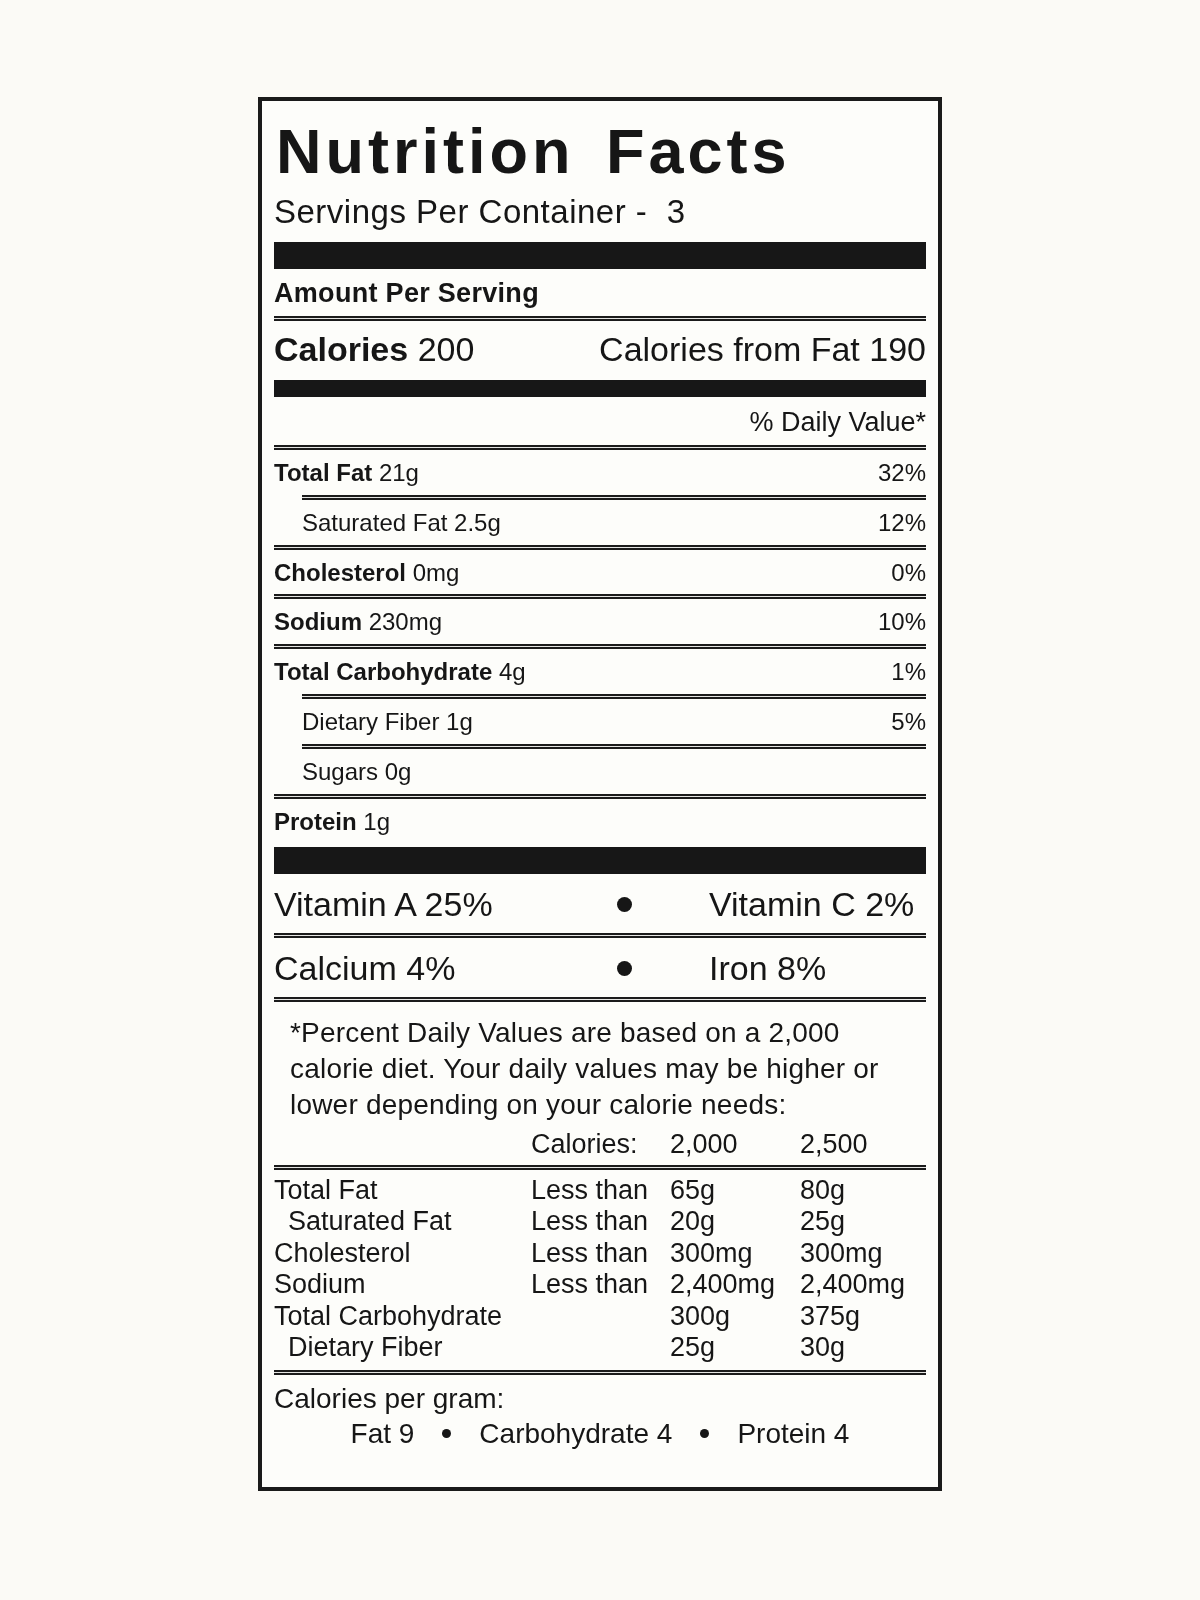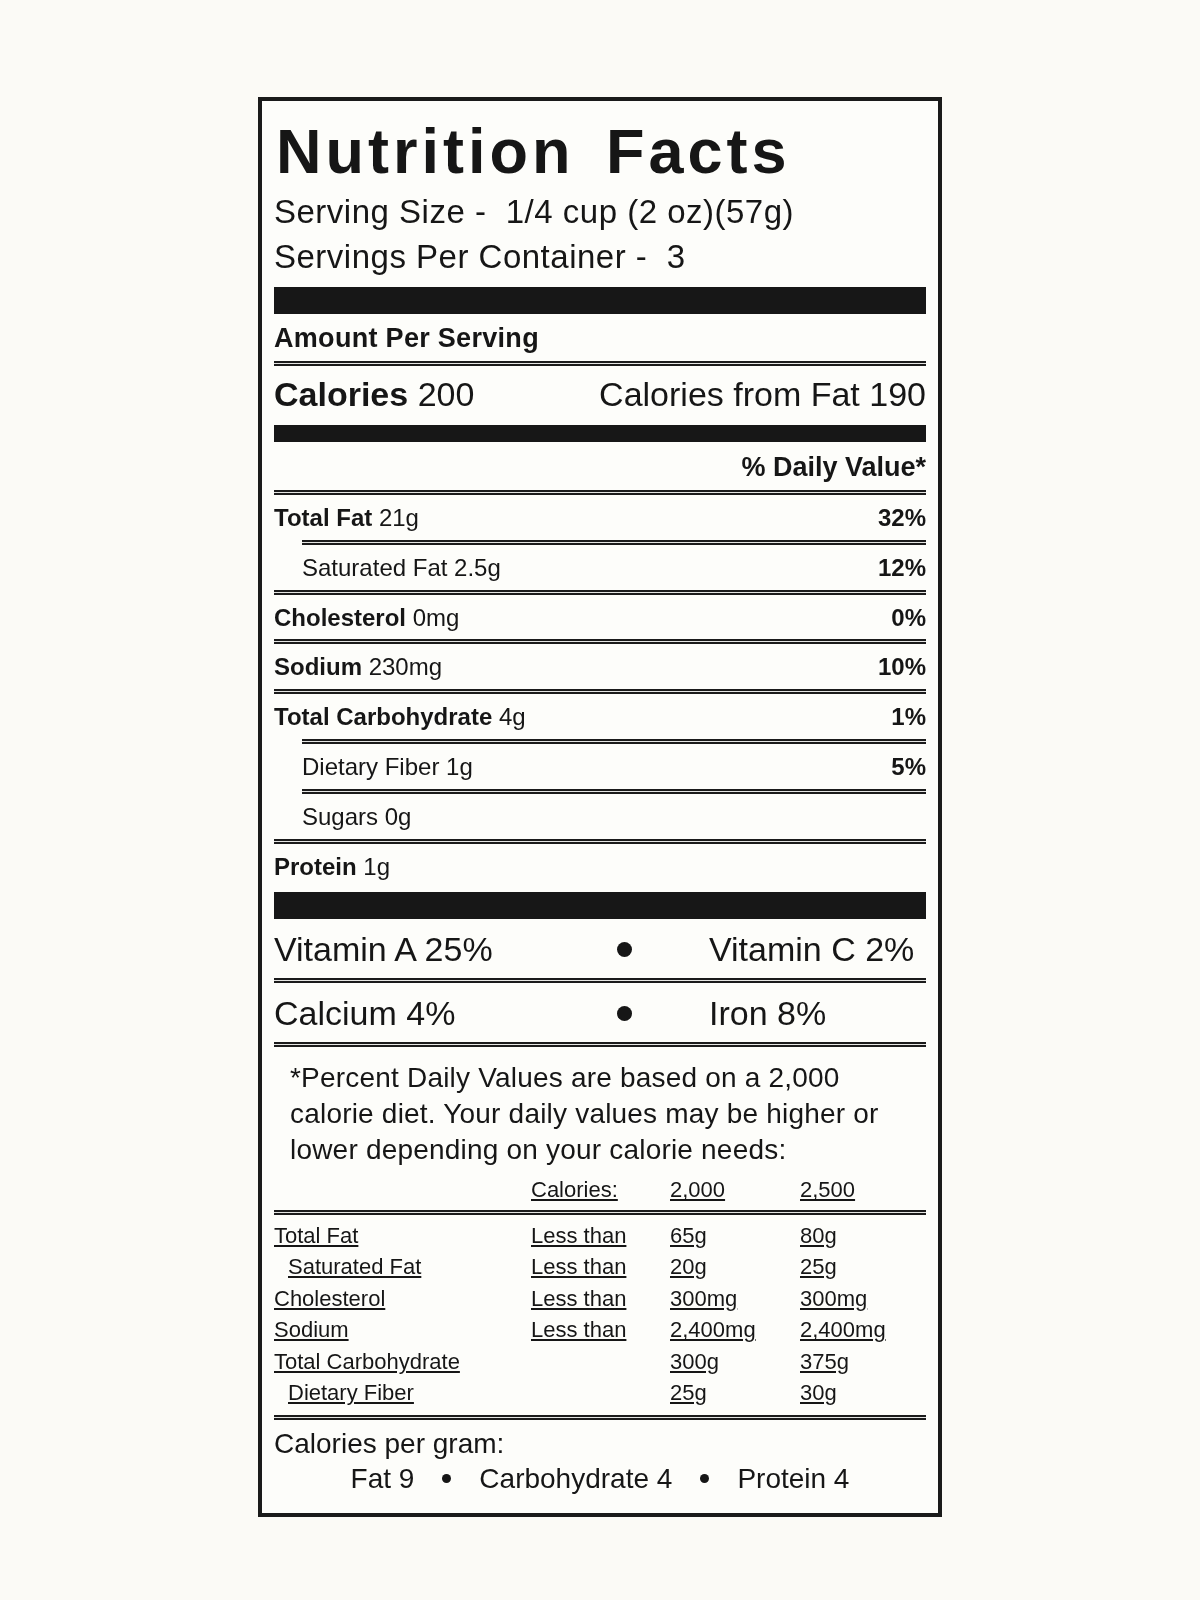--- a/index.html
+++ b/index.html
@@ -37,44 +37,44 @@
   .hr.ind { margin-left:28px; }
 
   .aps { font-size:27px; font-weight:bold; padding:9px 0 7px 0; letter-spacing:0.3px; }
 
   .cal-row {
     display:flex; justify-content:space-between; align-items:baseline;
     font-size:34px; padding:9px 0 11px 0;
   }
   .b { font-weight:bold;margin-top:48px; }
 
-  .dv-head { font-size:27px; font-weight:bold; text-align:right; padding:10px 0 7px 0; }
+  .dv-head { font-size:27px; font-weight:normal; text-align:right; padding:10px 0 7px 0; }
 
   .nrow {
     display:flex; justify-content:space-between; align-items:baseline;
     font-size:24px; padding:9px 0 7px 0; line-height:1.2;
   }
   .nrow .name.sub { padding-left:28px; }
-  .nrow .dv { font-weight:bold; }
+  .nrow .dv { font-weight:normal; }
 
   .vrow {
     display:grid; grid-template-columns:320px 60px 1fr; align-items:center;
     font-size:34px; padding:11px 0 9px 0;
   }
   .vrow .right { padding-left:55px; }
   .dot {
     display:inline-block; width:15px; height:15px; border-radius:50%;
     background:#161616; justify-self:center;
   }
 
   .footnote { padding-top:13px; font-size:28px; line-height:36px; letter-spacing:0.2px;margin-left:16px; }
 
   .fgrid {
     display:grid; grid-template-columns:257px 139px 130px 1fr;
-    font-size:22px; line-height:31.5px;text-decoration:underline;
+    font-size:27px; line-height:31.5px;
   }
   .fgrid.header { padding:6px 0 4px 0; }
   .fgrid .cind { padding-left:14px; }
   .ftable { padding:5px 0 6px 0; }
 
   .cpg-label { font-size:28px; padding-top:7px; line-height:34px; }
   .cpg-vals {
     font-size:28px; line-height:36px; text-align:center; padding-bottom:4px;
     display:flex; justify-content:center; align-items:center; gap:28px;
   }
@@ -83,21 +83,20 @@
   }
 </style>
 </head>
 <body>
 
 <div class="page">
   <div class="label-box">
 
     <div class="title">Nutrition Facts</div>
 
-    <div class="serv-line">Serving Size -  1/4 cup (2 oz)(57g)</div>
     <div class="serv-line">Servings Per Container -  3</div>
 
     <div class="bar-thick"></div>
 
     <div class="aps">Amount Per Serving</div>
     <div class="hr"></div>
 
     <div class="cal-row">
       <span><span class="b">Calories</span> <span>200</span></span>
       <span><span>Calories from Fat</span> <span>190</span></span>

